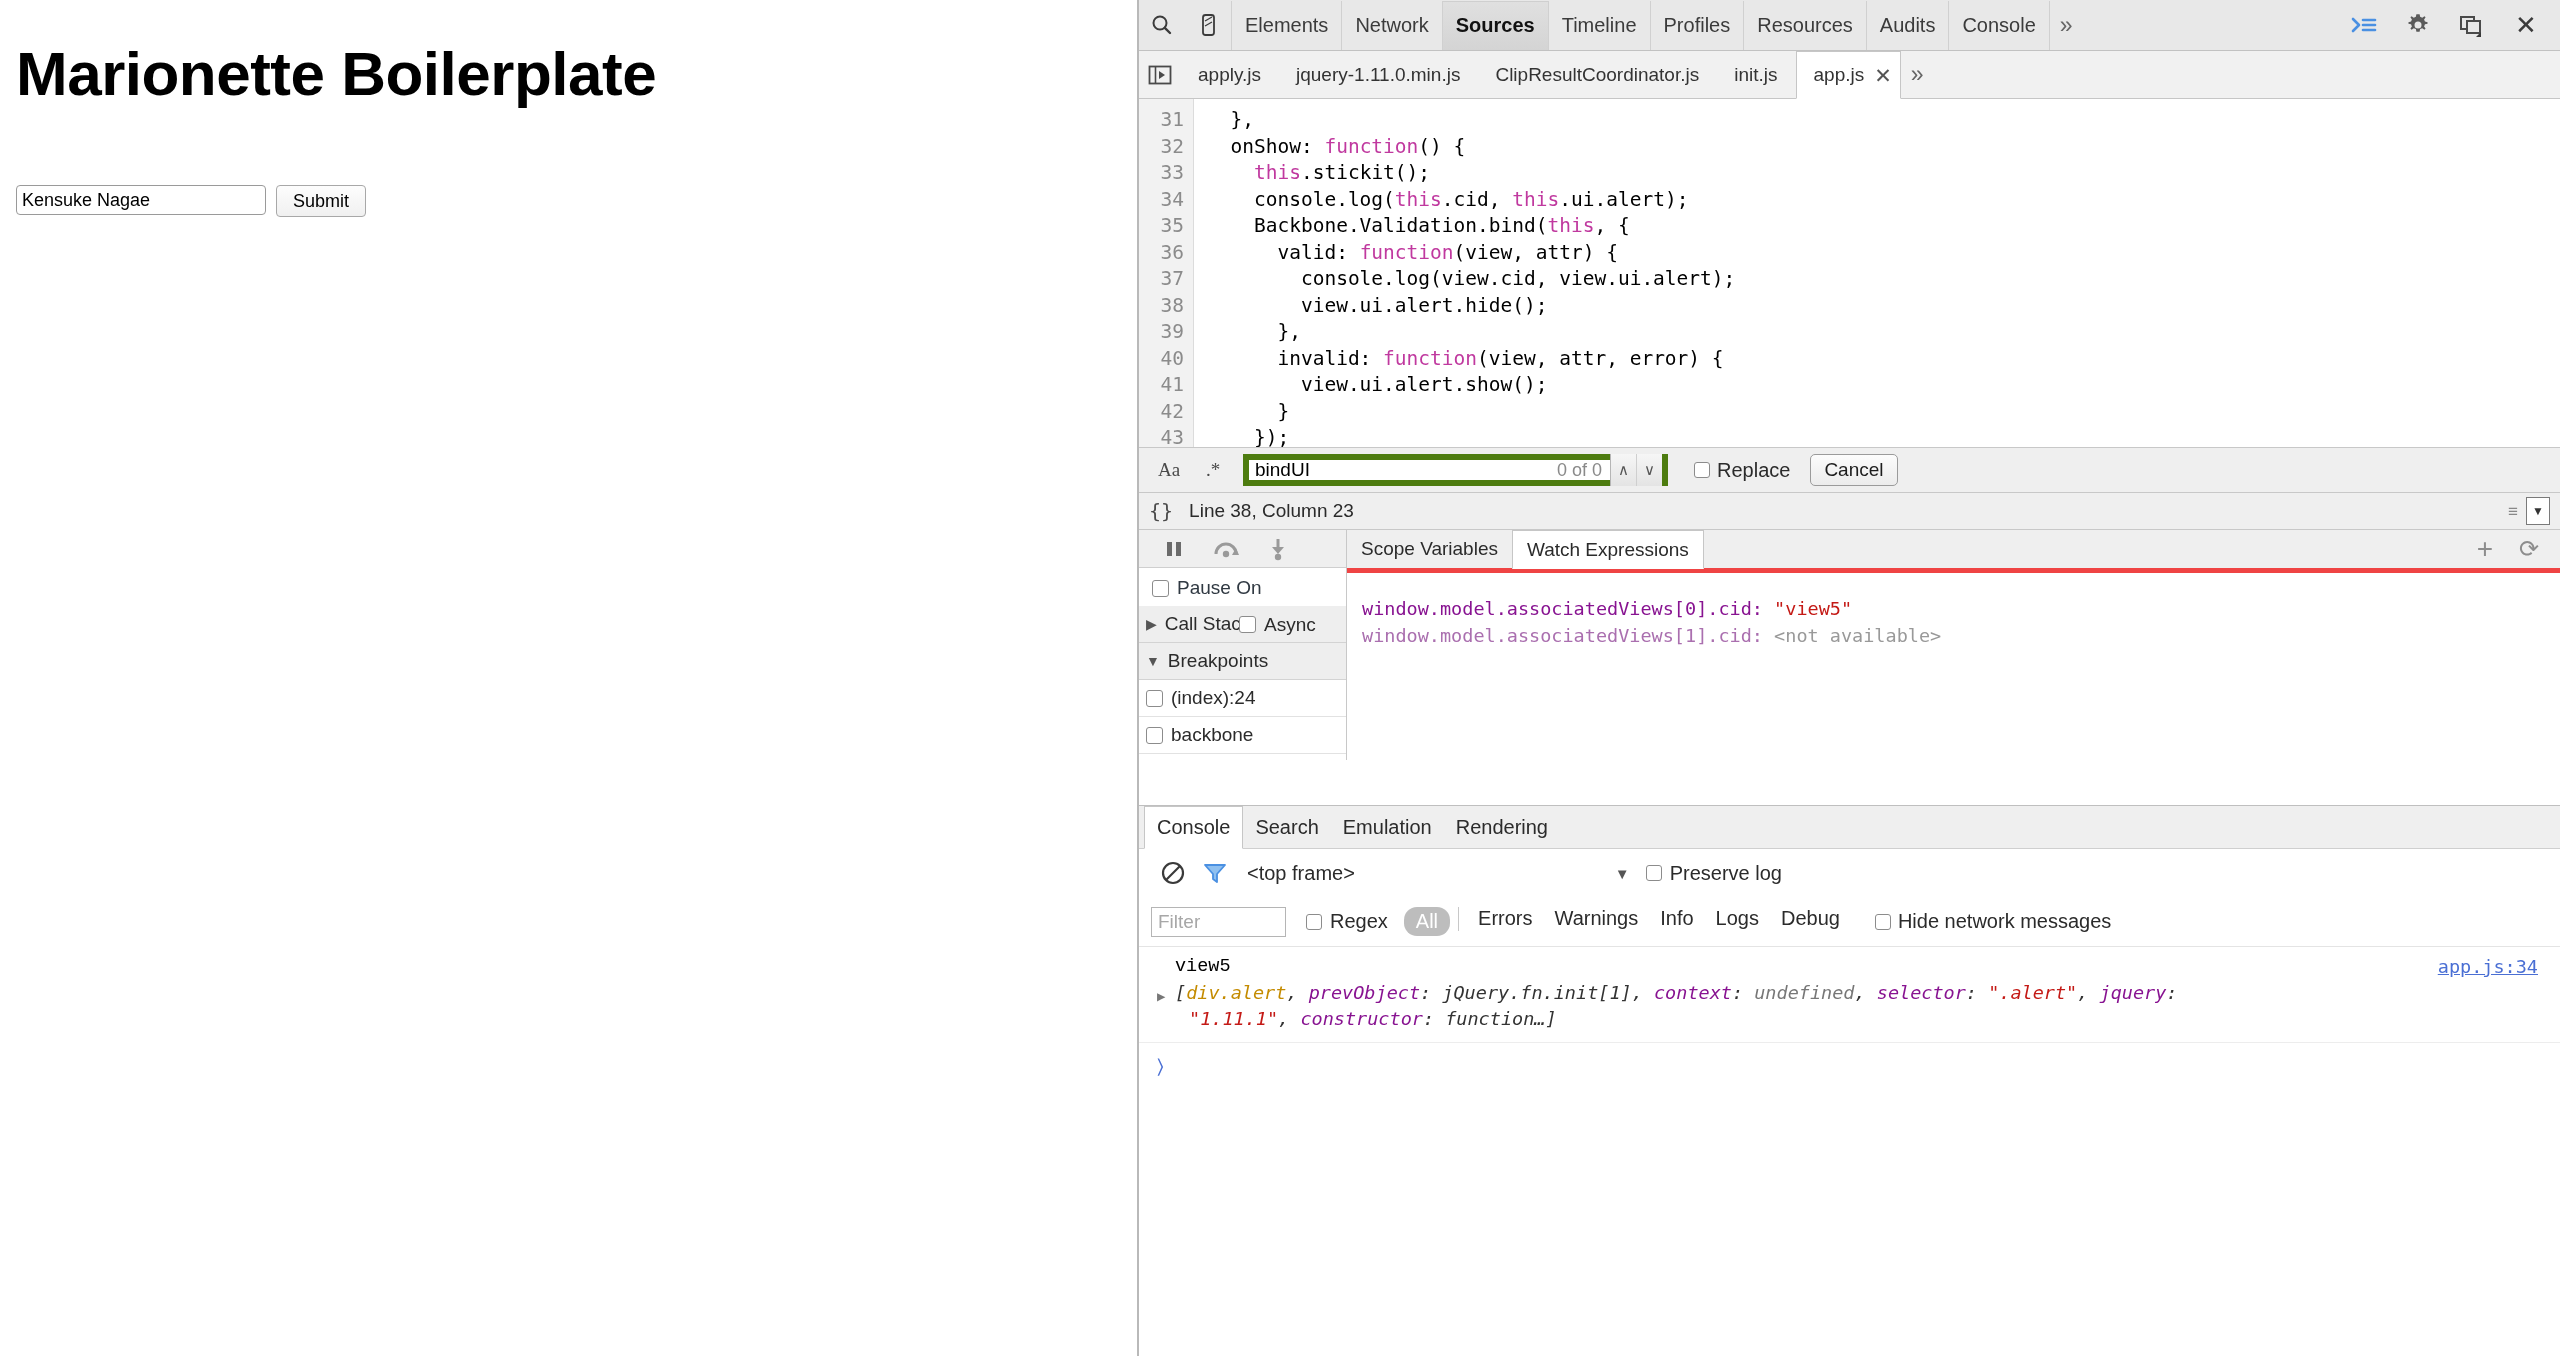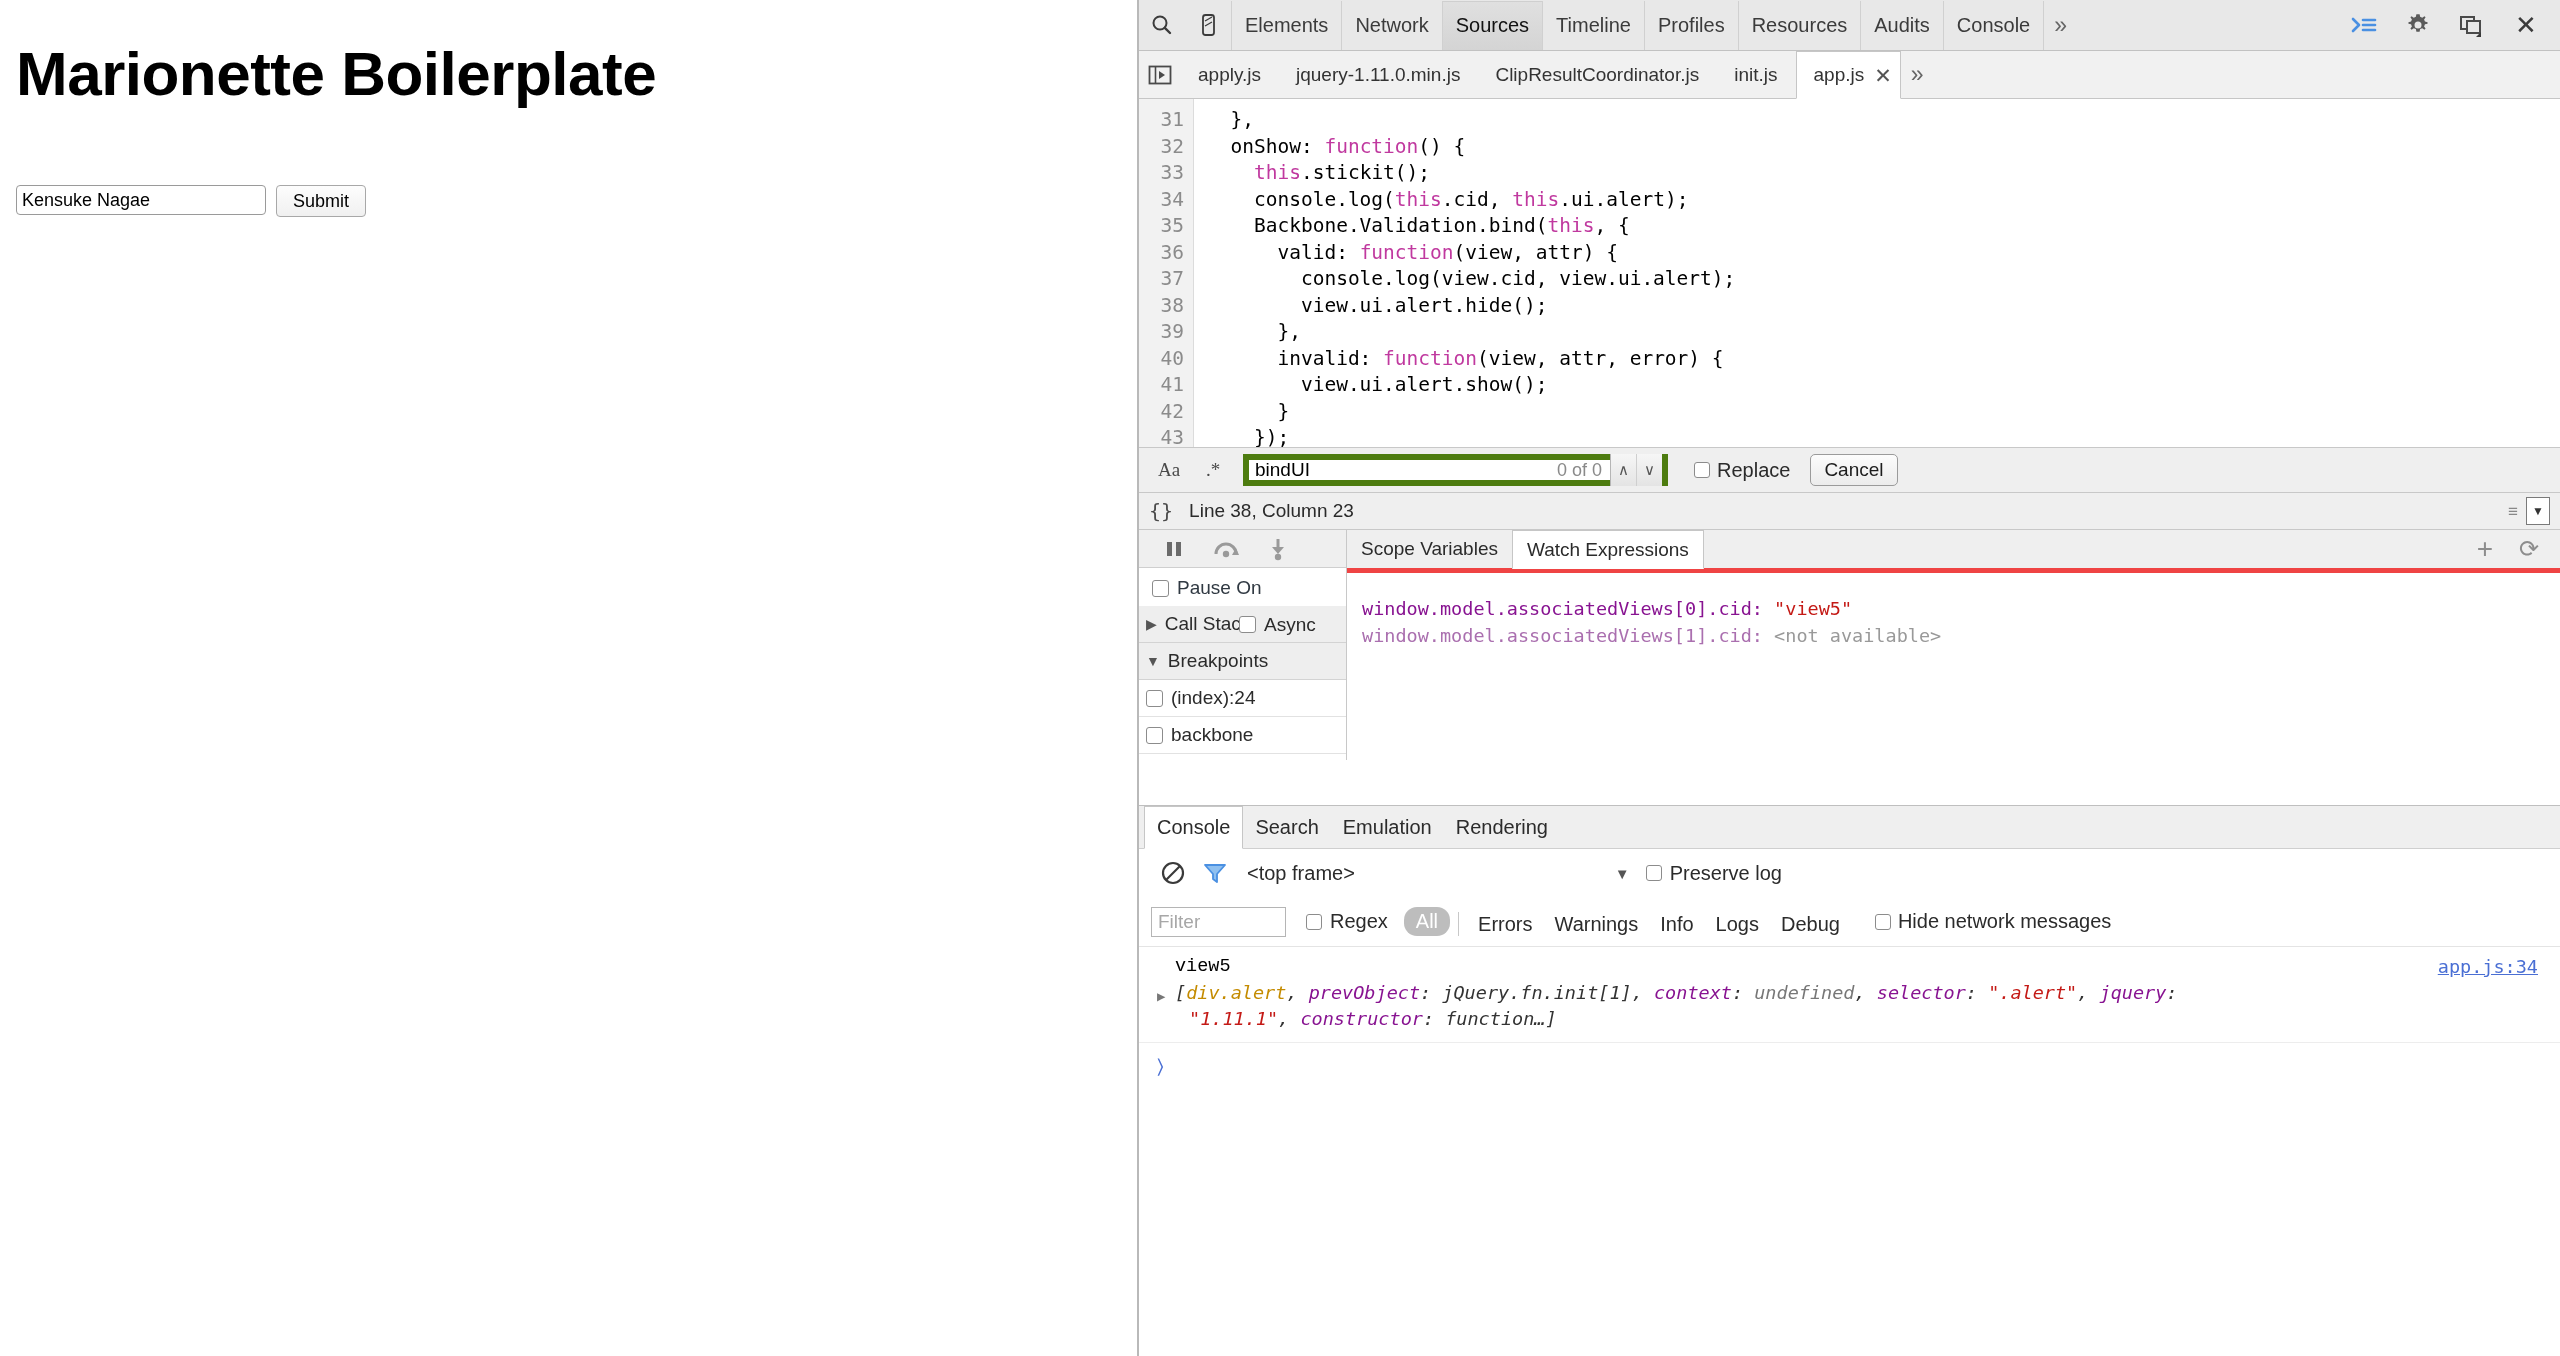--- a/index.html
+++ b/index.html
@@ -57,21 +57,21 @@
   .tb-icon{width:46px;height:48px;display:flex;align-items:center;justify-content:center;cursor:pointer;}
   .panel-tab{
     height:49px;display:flex;align-items:center;padding:0 13px;
     font-size:20px;color:#3b3b3b;cursor:pointer;
     border-left:1px solid #d0d0d0;
     box-sizing:border-box;
   }
   .panel-tab:first-of-type{border-left:none;}
   .panel-tab.active{
     background:linear-gradient(#e0e0e0,#d4d4d4);
-    color:#111;font-weight:normal;
+    color:#111;font-weight:bold;
     box-shadow:inset 0 1px 0 #cfcfcf;
   }
   .panel-tab.more{color:#666;font-size:23px;padding:0 10px;}
   #tb-right{margin-left:auto;display:flex;align-items:center;padding-right:8px;gap:2px;}
   .tb-rbtn{width:52px;height:48px;display:flex;align-items:center;justify-content:center;cursor:pointer;}
 
   
   #file-tabs{
     height:47px;background:#f1f1f1;border-bottom:1px solid #c6c6c6;
     display:flex;align-items:stretch;
@@ -485,21 +485,21 @@
           <span>Preserve log</span>
         </span>
       </div>
 
       <div id="console-bar2">
         <input id="filter-input" type="text" placeholder="Filter" style="">
         <span style="display:flex;align-items:center;gap:8px;margin-left:20px;cursor:pointer;">
           <span class="chk"></span>
           <span>Regex</span>
         </span>
-        <span style="display:flex;align-items:flex-end;margin-left:16px;">
+        <span style="display:flex;align-items:flex-start;margin-left:16px;">
           <span class="lvl active">All</span>
           <span style="width:1px;height:24px;background:#c8c8c8;margin:0 8px;"></span>
           <span class="lvl">Errors</span>
           <span class="lvl">Warnings</span>
           <span class="lvl">Info</span>
           <span class="lvl">Logs</span>
           <span class="lvl">Debug</span>
         </span>
         <span style="display:flex;align-items:center;gap:7px;margin-left:24px;cursor:pointer;">
           <span class="chk"></span>

